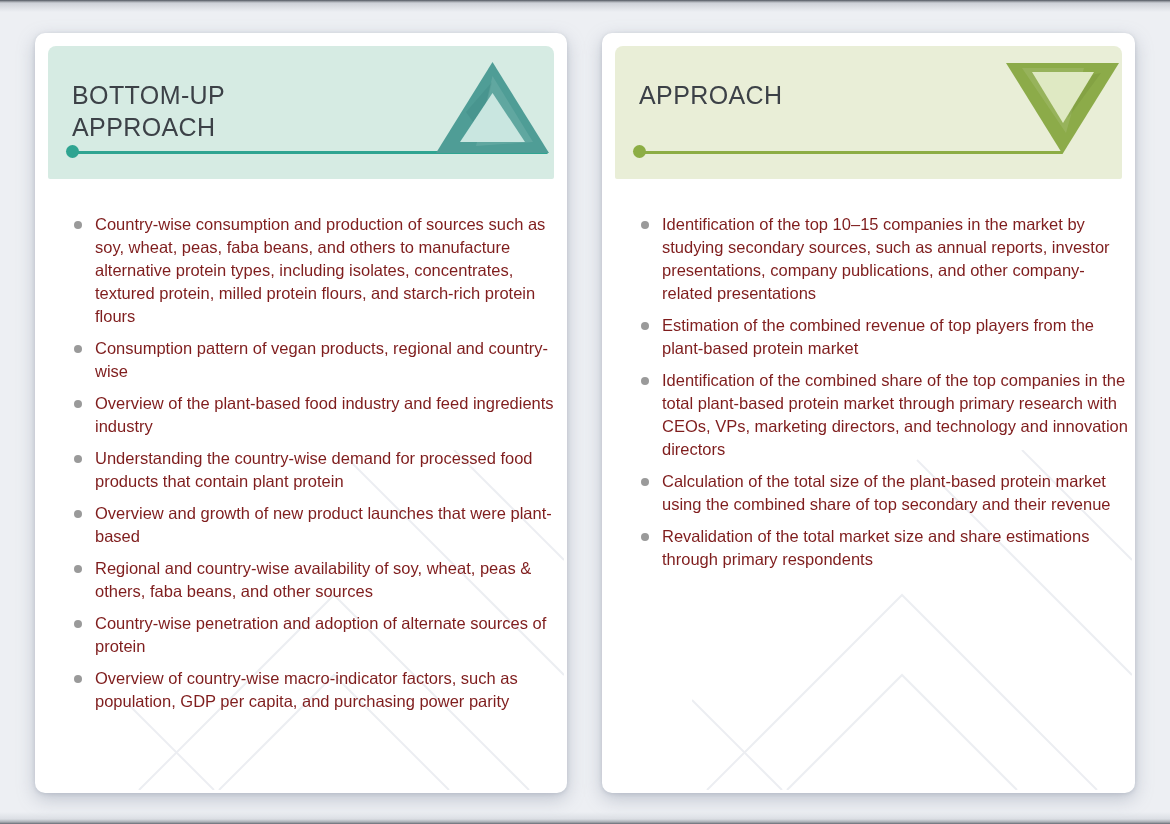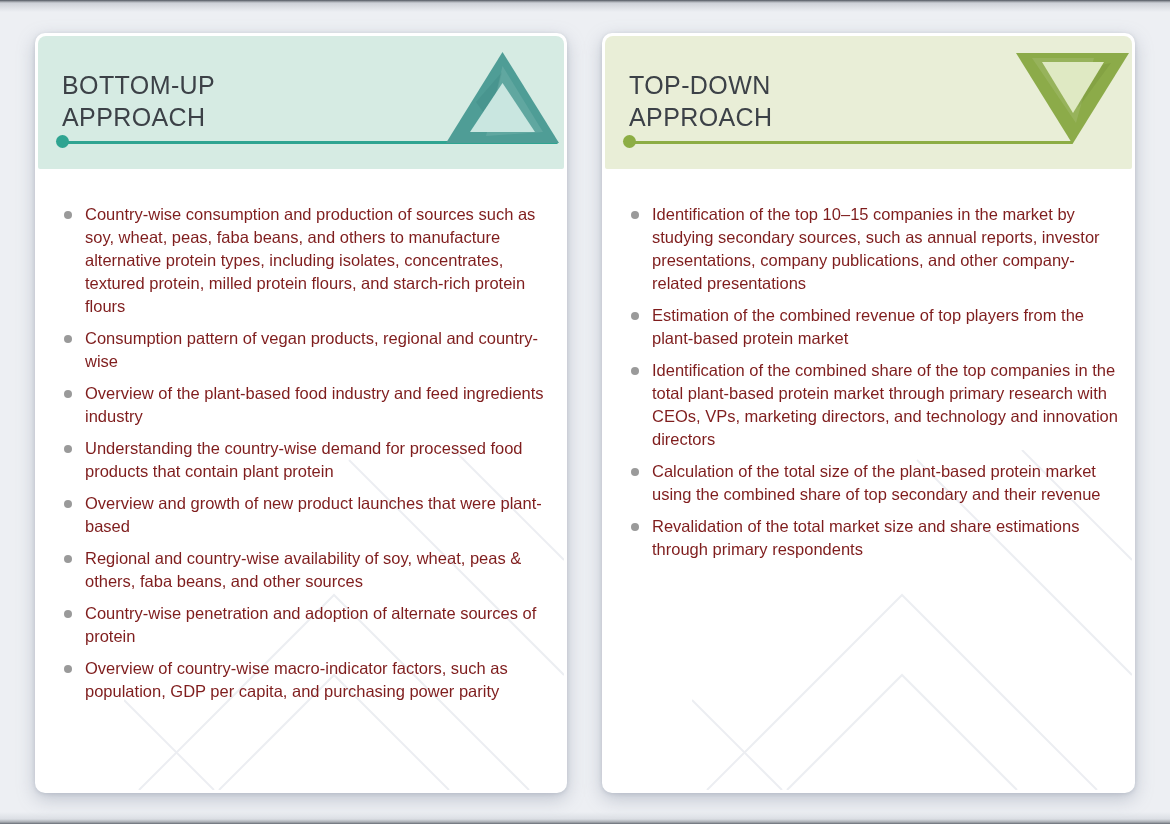--- a/index.html
+++ b/index.html
@@ -19,21 +19,21 @@
     bottom: 0; height: 12px;
     background: linear-gradient(0deg, rgba(45,52,62,.7) 0px, rgba(45,52,62,.35) 2px, rgba(120,130,145,.15) 5px, rgba(120,130,145,0) 12px);
   }
   .card {
     position: absolute;
     top: 33px;
     height: 760px;
     background: #ffffff;
     border-radius: 10px;
     box-shadow: 0 6px 18px rgba(125,136,156,.40), 0 1px 4px rgba(125,136,156,.28);
-    padding: 3px;
+    padding: 13px;
     box-sizing: border-box;
     overflow: hidden;
   }
   .card.left  { left: 35px;  width: 532px; }
   .card.right { left: 602px; width: 533px; }
 
   .card-header {
     position: relative;
     height: 133px;
     border-radius: 8px 8px 2px 2px;
@@ -141,21 +141,20 @@
     <path d="M 95 340 L 210 225 L 325 340"></path>
     <path d="M 225 10 L 440 225"></path>
     <path d="M 330 0 L 440 110"></path>
     <path d="M 0 250 L 90 340"></path>
   </svg>
 </div>
 
 <div class="card right">
   <div class="card-header" style="background: rgb(233, 238, 215);">
     <div class="card-title">
-      <div>TOP-DOWN</div>
       <div>APPROACH</div>
     </div>
     <div class="accent-rule" style="background: rgb(140, 173, 68);"></div>
     <div class="accent-dot" style="background: rgb(140, 173, 68);"></div>
     <svg class="triangle-svg" viewBox="0 0 113 91">
       <polygon points="0,0 113,0 56.5,91" fill="#8cab49"></polygon>
       <polygon points="16,5 78,5 60,70" fill="rgba(255,255,255,0.10)"></polygon>
       <polygon points="70,15 95,10 62,55" fill="rgba(40,70,0,0.08)"></polygon>
       <polygon points="26,9 88,9 57,60" fill="#dfe9c3"></polygon>
     </svg>

